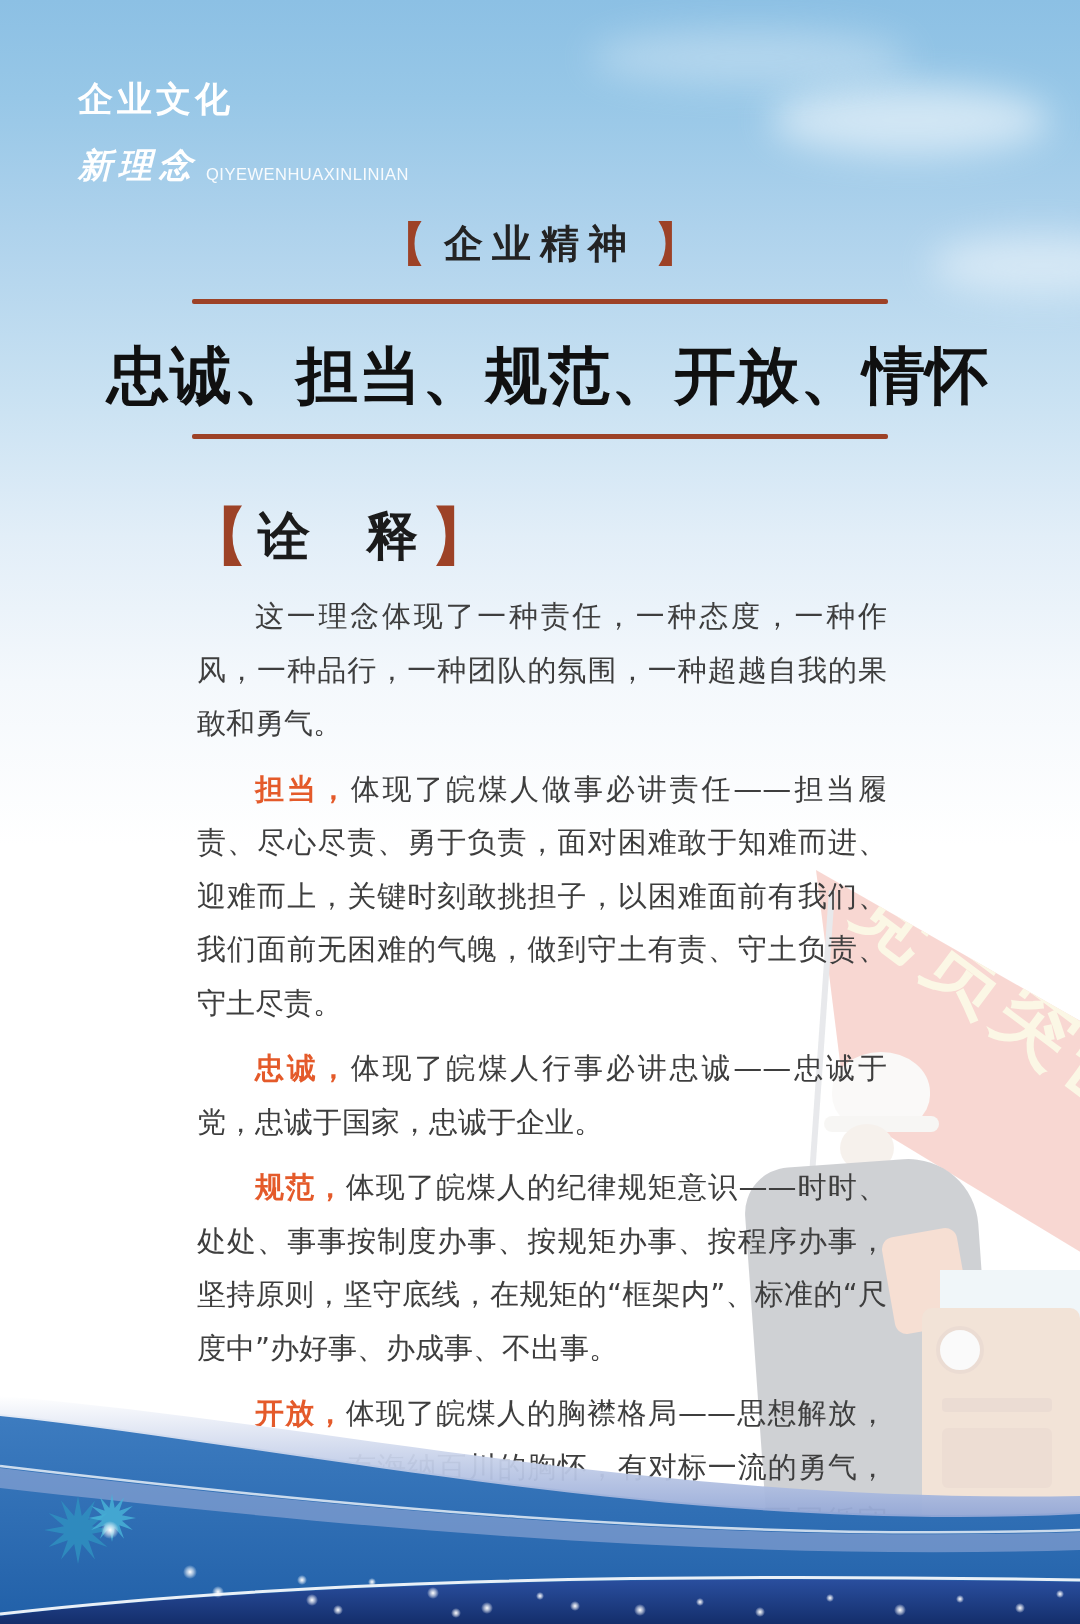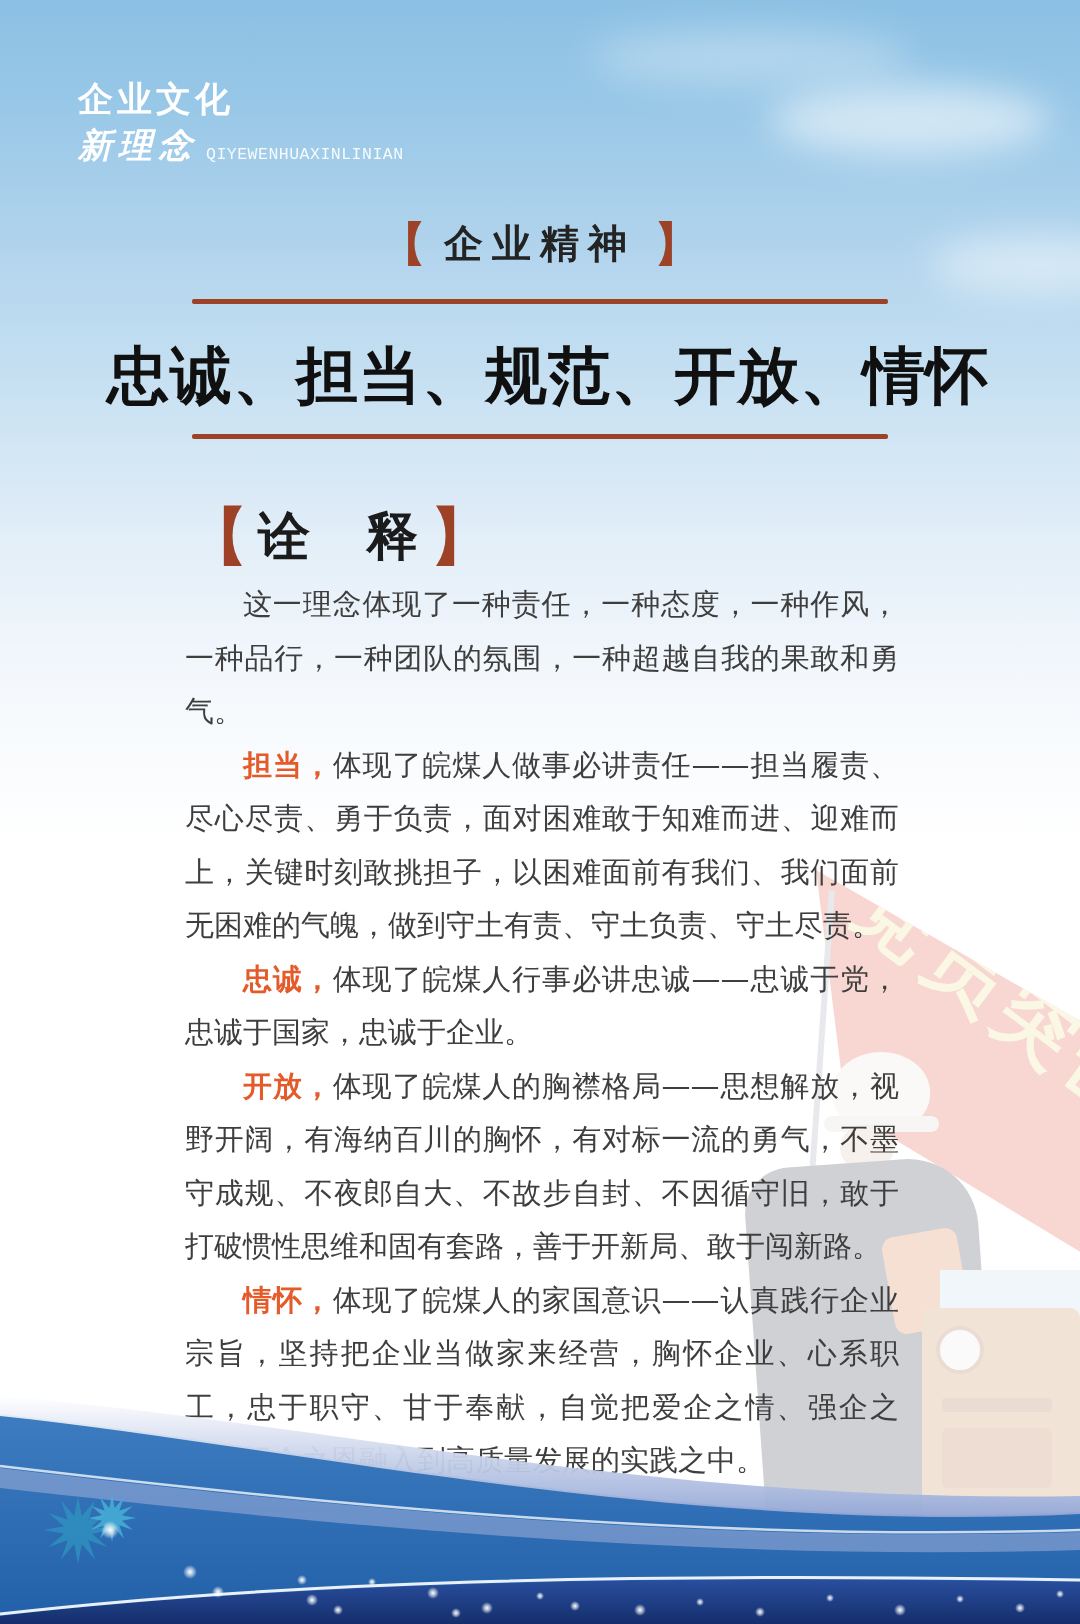--- a/index.html
+++ b/index.html
@@ -10,23 +10,23 @@
     padding-left:8px;
   }
   
   .cloud{position:absolute;background:#ffffff;border-radius:50%;filter:blur(18px);}
   .cloud1{left:770px;top:85px;width:280px;height:70px;opacity:.55;}
   .cloud2{left:930px;top:235px;width:220px;height:60px;opacity:.45;}
   .cloud3{left:590px;top:30px;width:320px;height:55px;opacity:.30;}
   
   .brand{position:absolute;left:78px;top:76px;color:#ffffff;z-index:4;}
   .brand-line1{font-size:35px;font-weight:700;letter-spacing:4px;}
-  .brand-row{display:flex;align-items:flex-end;margin-top:0;justify-content:space-between;}
+  .brand-row{display:flex;align-items:flex-end;margin-top:20px;justify-content:space-between;}
   .brand-line2{font-family:"DejaVu Serif","Liberation Serif",serif;font-style:italic;font-weight:700;font-size:34px;letter-spacing:6px;}
-  .brand-line3{font-family:Liberation Mono, monospace;font-size:16.5px;letter-spacing:.5px;margin-left:8px;margin-bottom:5px;opacity:.92;}
+  .brand-line3{font-family:Liberation Sans, sans-serif;font-size:16.5px;letter-spacing:.5px;margin-left:8px;margin-bottom:5px;opacity:.92;}
   
   .photo{position:absolute;left:640px;top:840px;width:440px;height:700px;opacity:.22;overflow:hidden;z-index:1;}
   .flag{position:absolute;left:170px;top:30px;width:300px;height:400px;background:#e04f38;
         clip-path:polygon(2% 0,100% 42%,100% 100%,12% 60%);}
   .flag-text{position:absolute;left:24px;top:64px;width:300px;color:#f0df8d;
         font-family:"DejaVu Serif","Liberation Serif",serif;font-weight:700;font-size:78px;
         letter-spacing:10px;transform:rotate(37deg);white-space:nowrap;}
   .pole{position:absolute;left:168px;top:50px;width:6px;height:600px;background:#98a0aa;transform:rotate(4deg);}
   .helmet{position:absolute;left:192px;top:212px;width:98px;height:80px;background:#ebe8e0;border-radius:50% 50% 46% 46%;}
   .helmet-brim{position:absolute;left:184px;top:276px;width:115px;height:16px;background:#dedacf;border-radius:8px;}
@@ -46,21 +46,21 @@
   .rule{position:absolute;left:192px;width:696px;height:5px;background:var(--accent-red,#9d4227);border-radius:2px;}
   .rule-top{top:299px;}
   .rule-bottom{top:434px;}
   .main-title{position:absolute;left:0;top:326px;width:1080px;margin:8px;text-align:center;
       font-family:"DejaVu Serif","Liberation Serif",serif;font-weight:900;font-size:62px;color:#101010;letter-spacing:1px;}
   .interp-header{position:absolute;left:186px;top:502px;display:flex;align-items:center;}
   .interp-header .bracket{font-size:62px;}
   .interp-title{font-family:"DejaVu Serif","Liberation Serif",serif;font-weight:900;font-size:52px;color:#1b1b1b;margin:0 10px;letter-spacing:2px;text-align:right;}
   .body-text{position:absolute;left:185px;top:578px;width:714px;
       font-size:29px;line-height:53.5px;color:var(--body-text,#3e3e3e);text-align:justify;}
-  .body-text p{margin:0;text-indent:2em;}
+  .body-text p{margin:12px;text-indent:2em;}
   .kw{color:var(--keyword-orange,#e45a2a);font-weight:700;}
   
   .wave{position:absolute;left:0;bottom:0;width:1080px;height:240px;z-index:3;display:block;}
 </style>
 </head>
 <body>
 
 <div class="page">
 
   <div class="cloud cloud1"></div>
@@ -110,20 +110,21 @@
     <div class="interp-header">
       <span class="bracket">【</span>
       <span class="interp-title">诠　释</span>
       <span class="bracket">】</span>
     </div>
 
     <article class="body-text">
       <p><span class="kw"></span><span>这一理念体现了一种责任，一种态度，一种作风，一种品行，一种团队的氛围，一种超越自我的果敢和勇气。</span></p>
       <p><span class="kw">担当，</span><span>体现了皖煤人做事必讲责任——担当履责、尽心尽责、勇于负责，面对困难敢于知难而进、迎难而上，关键时刻敢挑担子，以困难面前有我们、我们面前无困难的气魄，做到守土有责、守土负责、守土尽责。</span></p>
       <p><span class="kw">忠诚，</span><span>体现了皖煤人行事必讲忠诚——忠诚于党，忠诚于国家，忠诚于企业。</span></p>
+      <p><span class="kw">规范，</span><span>体现了皖煤人的纪律规矩意识——时时、处处、事事按制度办事、按规矩办事、按程序办事，坚持原则，坚守底线，在规矩的“框架内”、标准的“尺度中”办好事、办成事、不出事。</span></p>
       <p><span class="kw">开放，</span><span>体现了皖煤人的胸襟格局——思想解放，视野开阔，有海纳百川的胸怀，有对标一流的勇气，不墨守成规、不夜郎自大、不故步自封、不因循守旧，敢于打破惯性思维和固有套路，善于开新局、敢于闯新路。</span></p>
       <p><span class="kw">情怀，</span><span>体现了皖煤人的家国意识——认真践行企业宗旨，坚持把企业当做家来经营，胸怀企业、心系职工，忠于职守、甘于奉献，自觉把爱企之情、强企之志、报企之恩融入到高质量发展的实践之中。</span></p>
     </article>
 
   </div>
 
   <svg class="wave" viewBox="0 0 1080 240" preserveAspectRatio="none">
     <defs>
       <linearGradient id="gBand" x1="0" y1="0" x2="0" y2="1">
         <stop offset="0" stop-color="#ffffff"></stop>

